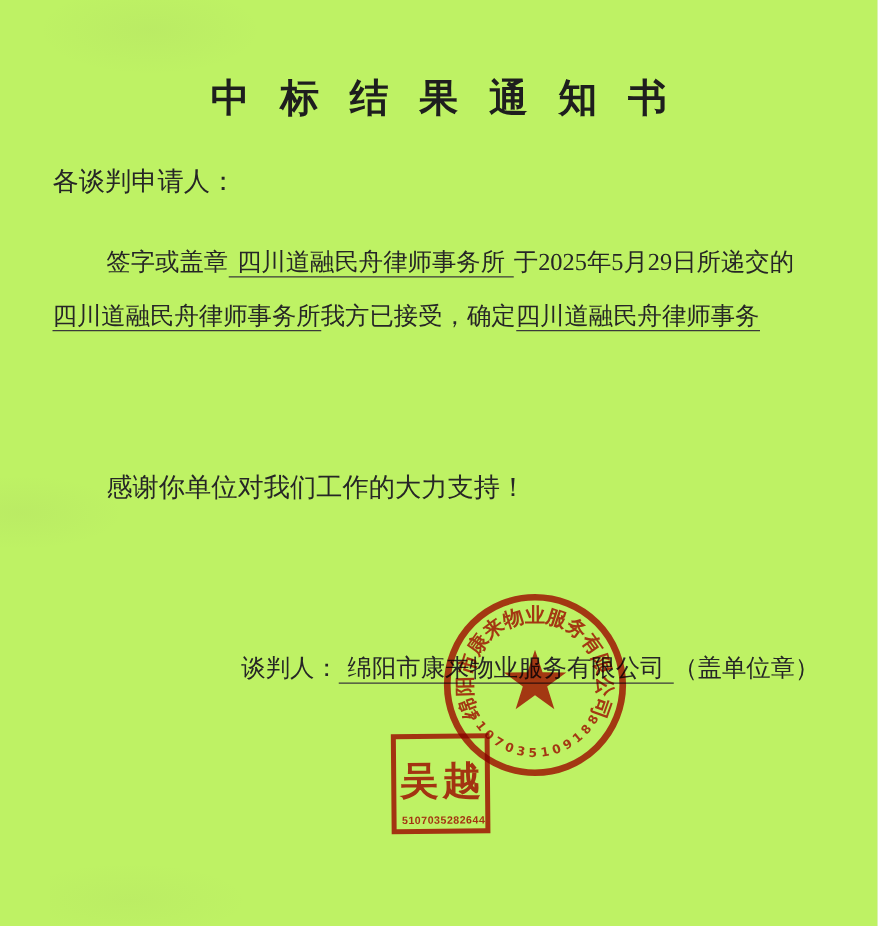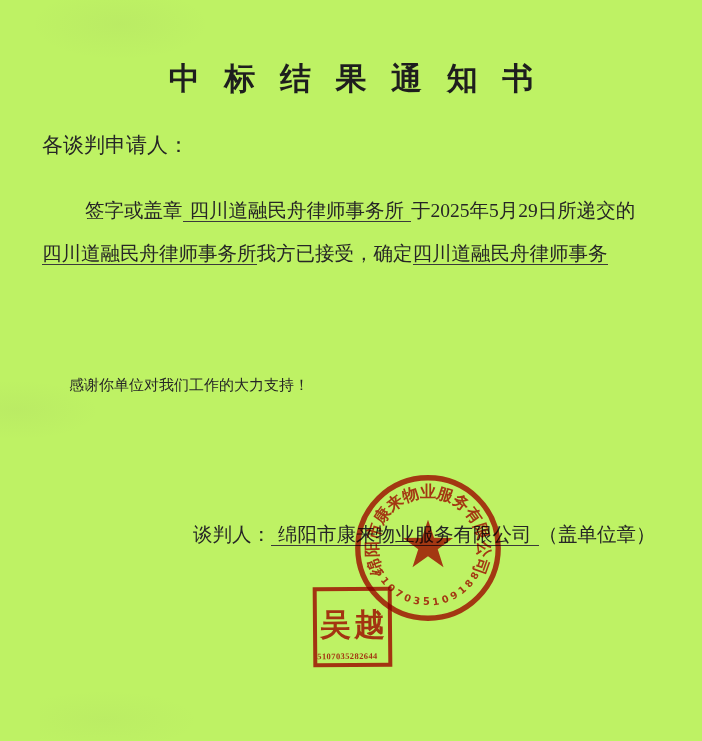--- a/index.html
+++ b/index.html
@@ -22,21 +22,21 @@
     font-size:31px;font-weight:bold;letter-spacing:8px;padding-left:8px;
     box-sizing:border-box;color:#1e1e1e;
   }
   .salutation{position:absolute;top:131px;left:42px;font-size:21px;}
   .bodyline{position:absolute;left:42px;width:625px;font-size:19.5px;line-height:29px;white-space:nowrap;}
   .bl1{top:196px;padding-left:43px;}
   .bl2{top:239px;}
   .bl3{top:282px;}
   .u{border-bottom:1.4px solid #3a3a3a;padding-bottom:0;}
   .pad{padding-left:7px;padding-right:7px;}
-  .thanks{position:absolute;top:376px;left:69px;font-size:15px;}
+  .thanks{position:absolute;top:376px;left:85px;font-size:21px;}
 
   .sigrow{position:absolute;font-size:19.5px;white-space:nowrap;z-index:1;}
   .negotiator{top:521px;left:193px;}
   .representative{top:619px;left:154px;}
   .blankline{
     display:inline-block;width:194px;height:18px;
     border-bottom:1.5px solid #2e2e2e;vertical-align:-2px;
   }
   .daterow{position:absolute;top:692px;left:491px;font-size:21px;white-space:nowrap;z-index:1;}
   .hand{
@@ -45,30 +45,30 @@
   }
 
   .seal{
     position:absolute;left:350px;top:470px;width:156px;height:156px;
     z-index:3;mix-blend-mode:multiply;opacity:.93;
   }
   .stamp{
     position:absolute;left:313px;top:587px;width:79px;height:80px;
     border:4.5px solid #d92c1d;box-sizing:border-box;
     z-index:2;mix-blend-mode:multiply;opacity:.95;
-    display:flex;flex-direction:column;align-items:flex-start;justify-content:flex-end;
+    display:flex;flex-direction:column;align-items:flex-end;justify-content:flex-end;
     transform:rotate(-0.5deg);
   }
   .stamp-name{
     font-family:"Liberation Sans","DejaVu Sans",sans-serif;
     font-size:31px;font-weight:bold;color:#d92c1d;letter-spacing:3px;
     line-height:48px;padding-left:3px;
   }
   .stamp-number{
-    font-family:Liberation Serif, serif;font-size:8.5px;font-weight:bold;
+    font-family:Liberation Sans, sans-serif;font-size:8.5px;font-weight:bold;
     color:#d92c1d;letter-spacing:.4px;line-height:14px;
   }
 </style>
 </head>
 <body>
 
 <div class="page">
   <div class="smudge s1"></div>
   <div class="smudge s2"></div>
   <div class="smudge s3"></div>

